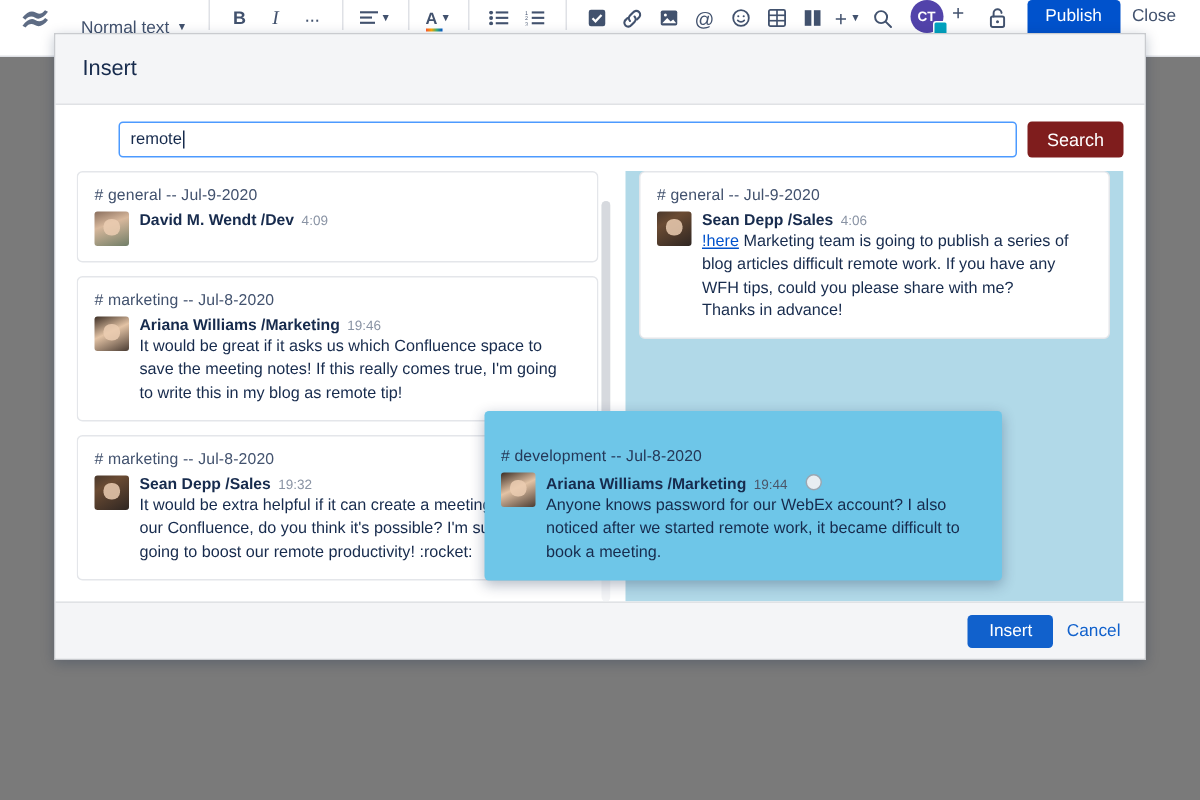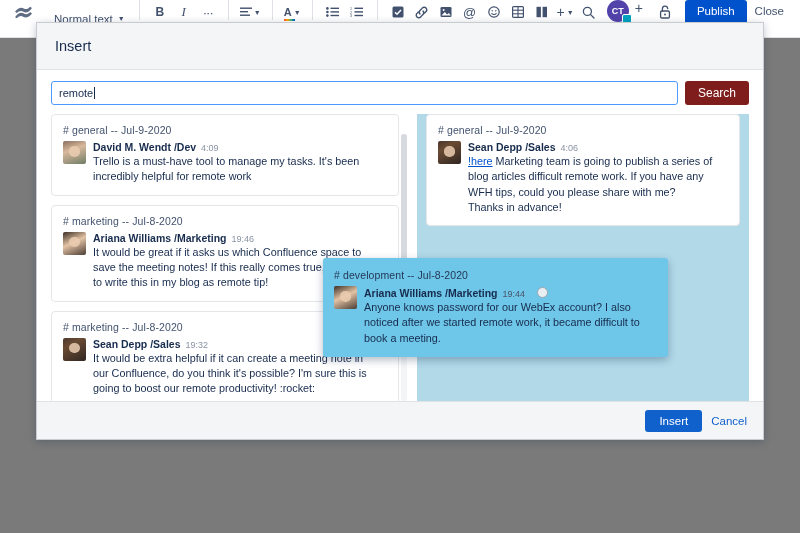--- a/index.html
+++ b/index.html
@@ -108,20 +108,21 @@
   .search-input {
     flex: 1 1 auto;
     height: 24px;
     border: 1px solid #4c9aff;
     border-radius: 3px;
     padding: 0 7px;
     font-size: 11px; color: #172b4d;
     display: flex; align-items: center;
     background: #fff;
     position: relative;
+    margin-left: 28px;
   }
   .caret-bar {
     display: inline-block; width: 1px; height: 12px;
     background: #172b4d; margin-left: 1px;
   }
   .search-btn {
     background: #7f1d1d; color: #fff;
     font-size: 12px;
     padding: 0 13px; border-radius: 3px;
     display: flex; align-items: center;
@@ -183,25 +184,25 @@
   .msg-time { font-size: 9px; color: #8993a4; }
   .msg-text {
     font-size: 10.8px; color: #172b4d;
     line-height: 1.42; margin-top: 1px;
   }
   .msg-link { color: #0052cc; text-decoration: underline; }
 
   
   .drag-card {
     position: absolute;
-    left: 272px; top: 144px;
+    left: 272px; top: 160px;
     width: 345px;
     background: #6ec6e8;
     border-radius: 3px;
-    padding: 11px 11px 11px 11px;
+    padding: 24px 11px 11px 11px;
     box-shadow: 0 3px 9px rgba(9,30,66,0.30);
     z-index: 9;
   }
   .drag-card .card-channel { color: #253858; }
   .drag-card .msg-text, .drag-card .msg-author { color: #172b4d; }
   .drag-card .msg-time { color: #4a5568; text-align: right; }
   .reaction-icon {
     width: 11px; height: 11px; border-radius: 50%;
     background: #e8eef2; border: 1px solid #9aa7b2;
     display: inline-block; margin-left: 7px;
@@ -413,21 +414,20 @@
             <div class="card-channel"># general  --  Jul-9-2020</div>
             <div class="msg">
               <div class="msg-avatar av-a">
                   <span class="av-face"></span>
                 </div>
               <div class="msg-body">
                 <div class="msg-head">
                   <span class="msg-author">David M. Wendt /Dev</span>
                   <span class="msg-time">4:09</span>
                 </div>
-                <div class="msg-text">Trello is a must-have tool to manage my tasks. It's been incredibly helpful for remote work</div>
               </div>
             </div>
           </div>
 
           <div class="card">
             <div class="card-channel"># marketing  --  Jul-8-2020</div>
             <div class="msg">
               <div class="msg-avatar av-b">
                   <span class="av-face"></span>
                 </div>

